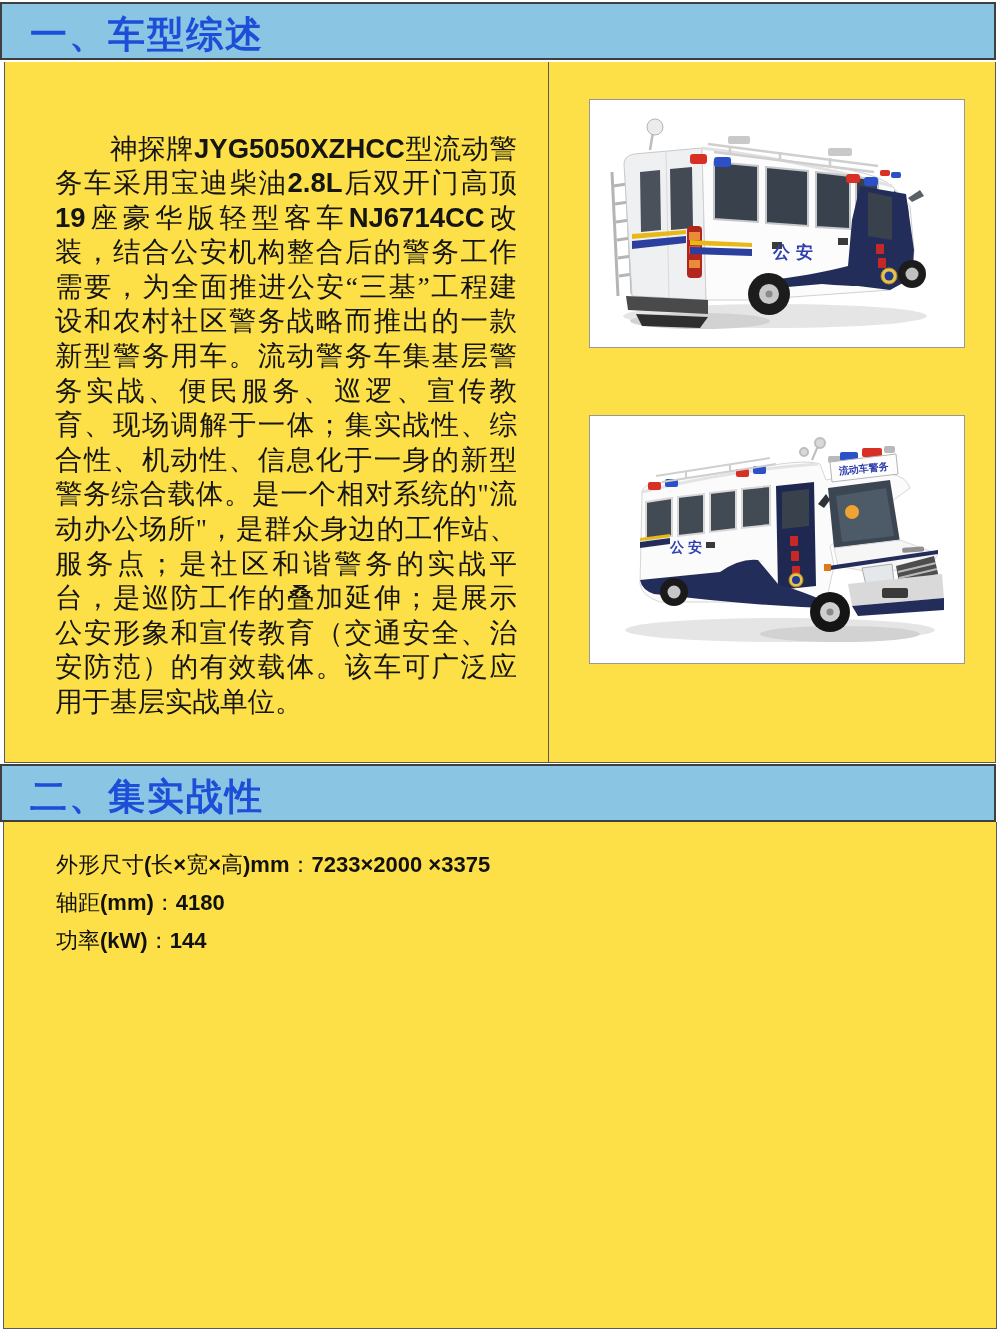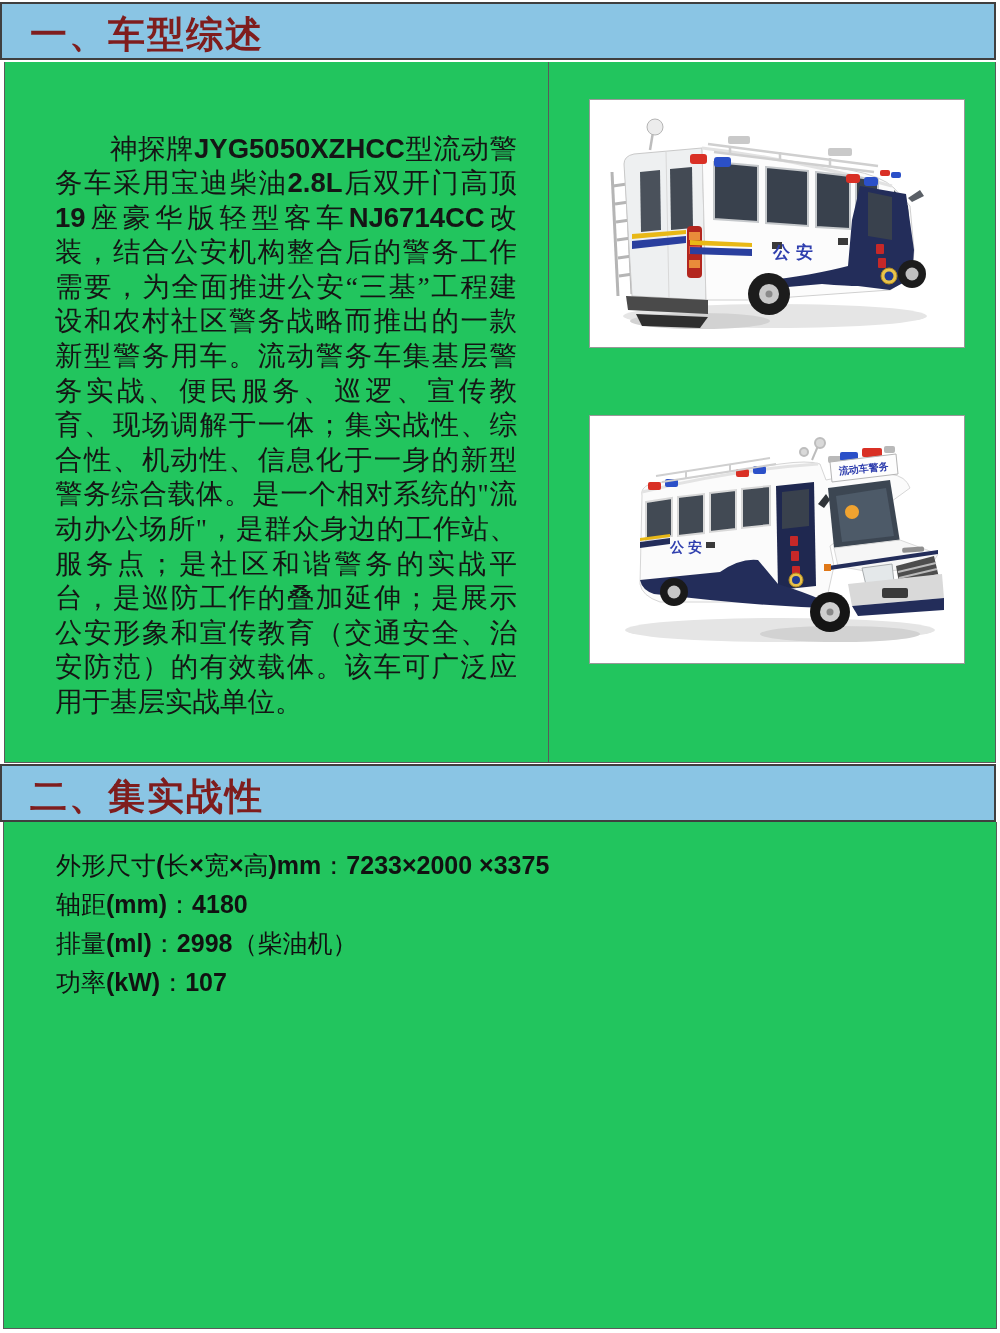--- a/index.html
+++ b/index.html
@@ -5,43 +5,43 @@
   html,body{margin:0;padding:0;background:#ffffff;}
   .page{position:relative;width:1000px;height:1333px;background:#ffffff;overflow:hidden;
         font-family:"Liberation Serif", serif;color:#1c1c1c;}
 
   
   .bar{position:absolute;left:0;width:992px;height:54px;background:#8ac5e4;
        border:2px solid #3f3f3f;}
   .bar1{top:2px;}
   .bar2{top:764px;}
   .bar-title{margin:6px 0 0 28px;font-family:"Liberation Sans", sans-serif;
-             font-weight:bold;font-size:37px;color:#7f1d1d;letter-spacing:2px;}
-
-  
-  .box{position:absolute;background:#22c55e;border:1px solid #5a5a5a;border-top:none;}
+             font-weight:bold;font-size:37px;color:#1d4ed8;letter-spacing:2px;}
+
+  
+  .box{position:absolute;background:#fde047;border:1px solid #5a5a5a;border-top:none;}
   .box1{left:4px;top:62px;width:990px;height:700px;}
   .box2{left:3px;top:822px;width:992px;height:506px;}
   .vdivider{position:absolute;left:543px;top:0;bottom:0;width:1px;background:#5a5a5a;}
 
   
   .paragraph{position:absolute;left:50px;top:42px;width:462px;
              font-size:27.5px;line-height:34.6px;text-align:justify;text-indent:2em;
              color:#151515;}
   .latin{font-family:"Liberation Sans", sans-serif;font-weight:bold;}
 
   
   .photo-frame{position:absolute;width:374px;height:247px;border:1px solid #989898;
                background:#ffffff;}
   .frame1{left:584px;top:37px;}
   .frame2{left:584px;top:353px;}
   .photo-frame svg{display:block;}
 
   
-  .specs{position:absolute;left:52px;top:24px;font-size:25px;line-height:38px;color:#111;}
+  .specs{position:absolute;left:52px;top:24px;font-size:22px;line-height:38px;color:#111;}
   .spec-line{white-space:nowrap;}
 </style>
 </head>
 <body>
 
 <div class="page">
 
   <div class="bar bar1">
     <div class="bar-title">一、车型综述</div>
   </div>
@@ -252,18 +252,17 @@
   </div>
 
   <div class="bar bar2">
     <div class="bar-title">二、集实战性</div>
   </div>
 
   <div class="box box2">
     <div class="specs">
       <div class="spec-line mixed">外形尺寸<span class="latin">(</span>长<span class="latin">×</span>宽<span class="latin">×</span>高<span class="latin">)mm</span>：<span class="latin">7233×2000 ×3375</span></div>
       <div class="spec-line mixed">轴距<span class="latin">(mm)</span>：<span class="latin">4180</span></div>
-      <div class="spec-line mixed">排量<span class="latin">(ml)</span>：<span class="latin">2998</span>（柴油机）</div>
-      <div class="spec-line mixed">功率<span class="latin">(kW)</span>：<span class="latin">107</span></div>
+      <div class="spec-line mixed">功率<span class="latin">(kW)</span>：<span class="latin">144</span></div>
     </div>
   </div>
 
 </div>
 
 </body></html>

